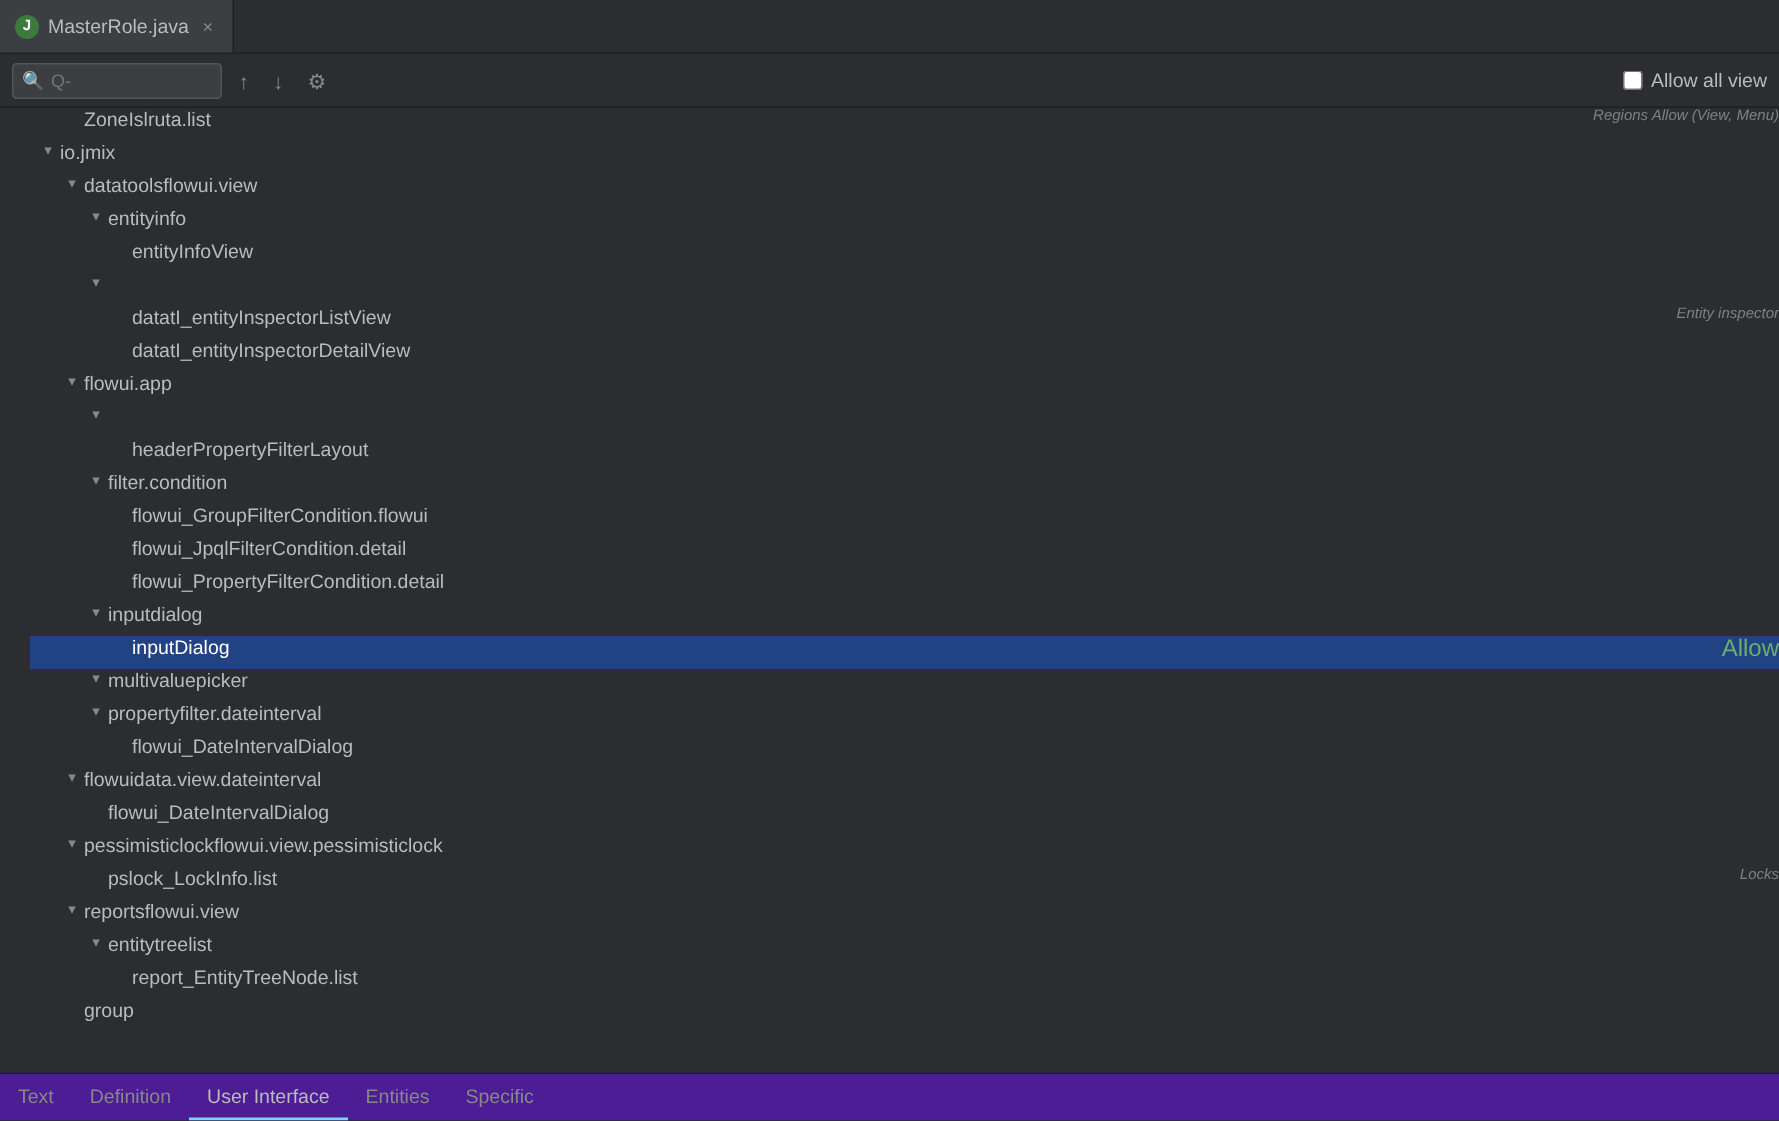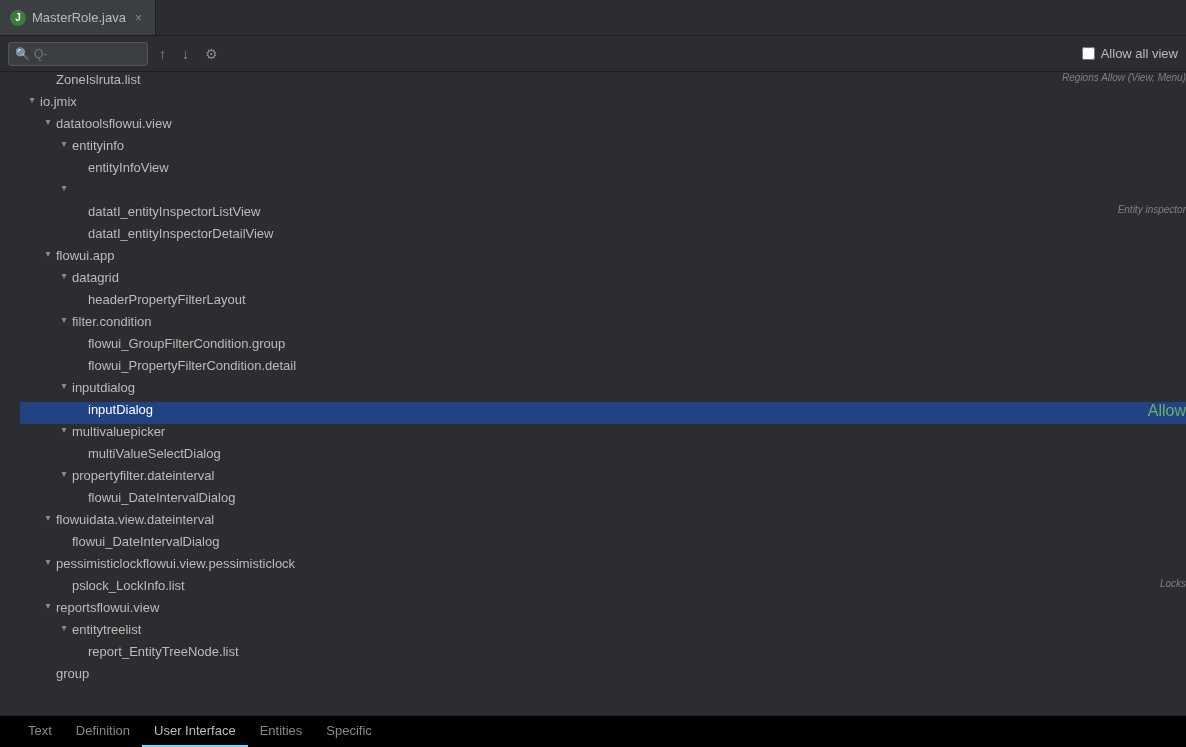--- a/index.html
+++ b/index.html
@@ -145,25 +145,25 @@
       color: #808080;
       margin-left: 6px;
       font-style: italic;
       font-size: 10px;
     }
 
     
     .bottom-tabs {
       display: flex;
       align-items: center;
-      background: #000000;
+      background: #4c1d95;
       border-top: 1px solid #1e1f22;
       height: 32px;
       flex-shrink: 0;
-      padding: 0 16px;
+      padding: 0 0;
     }
     .bottom-tab {
       padding: 4px 12px;
       font-size: 13px;
       color: #888;
       cursor: pointer;
       border-bottom: 2px solid transparent;
       height: 100%;
       display: flex;
       align-items: center;
@@ -243,36 +243,40 @@
       <span class="item-text">datatI_entityInspectorDetailView</span>
     </div>
     <div class="tree-item">
       <span class="indent" style="width: 20px;"></span>
       <span class="arrow">▾</span>
       <span class="item-text">flowui.app</span>
     </div>
     <div class="tree-item">
       <span class="indent" style="width: 36px;"></span>
       <span class="arrow">▾</span>
-      <span class="item-text">datagrid</span>
     </div>
     <div class="tree-item">
       <span class="indent" style="width: 52px;"></span>
       <span class="arrow"></span>
       <span class="item-text">headerPropertyFilterLayout</span>
     </div>
     <div class="tree-item">
       <span class="indent" style="width: 36px;"></span>
       <span class="arrow">▾</span>
       <span class="item-text">filter.condition</span>
     </div>
     <div class="tree-item">
       <span class="indent" style="width: 52px;"></span>
       <span class="arrow"></span>
-      <span class="item-text">flowui_GroupFilterCondition.group</span>
+      <span class="item-text">flowui_GroupFilterCondition.flowui</span>
+    </div>
+    <div class="tree-item">
+      <span class="indent" style="width: 52px;"></span>
+      <span class="arrow"></span>
+      <span class="item-text">flowui_JpqlFilterCondition.detail</span>
     </div>
     <div class="tree-item">
       <span class="indent" style="width: 52px;"></span>
       <span class="arrow"></span>
       <span class="item-text">flowui_PropertyFilterCondition.detail</span>
     </div>
     <div class="tree-item">
       <span class="indent" style="width: 36px;"></span>
       <span class="arrow">▾</span>
       <span class="item-text">inputdialog</span>
@@ -280,25 +284,20 @@
     <div class="tree-item selected">
       <span class="indent" style="width: 52px;"></span>
       <span class="arrow"></span>
       <span class="item-text">inputDialog</span>
       <span class="badge">Allow</span>
     </div>
     <div class="tree-item">
       <span class="indent" style="width: 36px;"></span>
       <span class="arrow">▾</span>
       <span class="item-text">multivaluepicker</span>
-    </div>
-    <div class="tree-item">
-      <span class="indent" style="width: 52px;"></span>
-      <span class="arrow"></span>
-      <span class="item-text">multiValueSelectDialog</span>
     </div>
     <div class="tree-item">
       <span class="indent" style="width: 36px;"></span>
       <span class="arrow">▾</span>
       <span class="item-text">propertyfilter.dateinterval</span>
     </div>
     <div class="tree-item">
       <span class="indent" style="width: 52px;"></span>
       <span class="arrow"></span>
       <span class="item-text">flowui_DateIntervalDialog</span>

